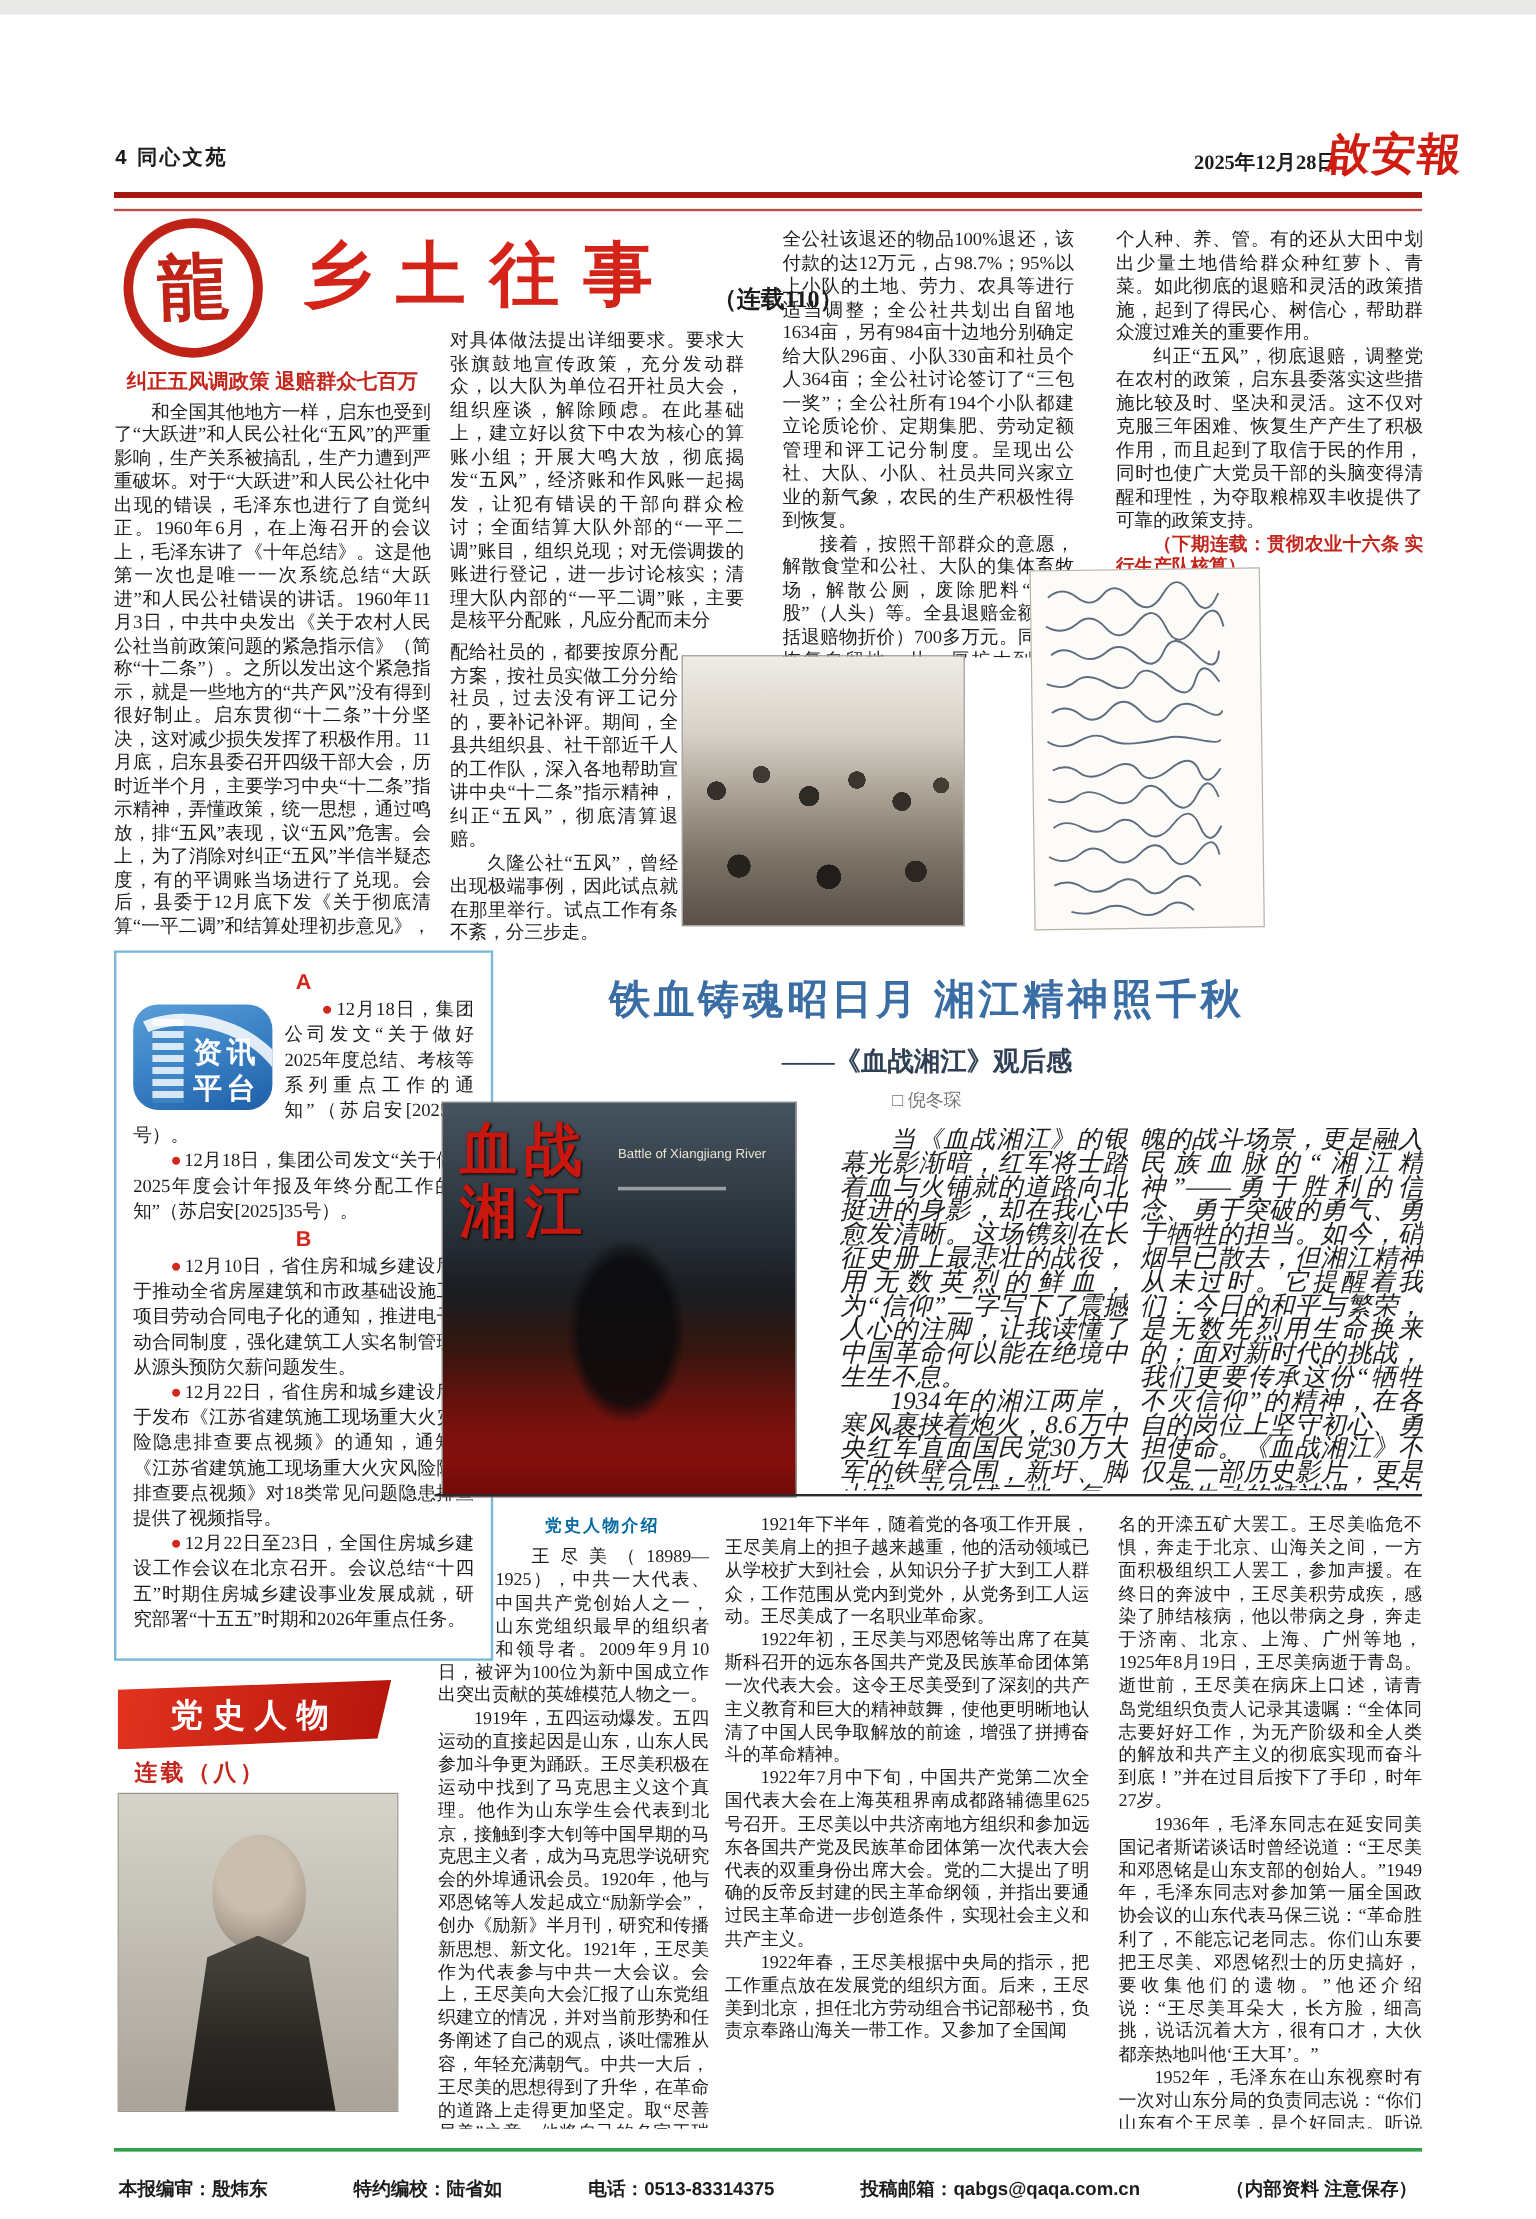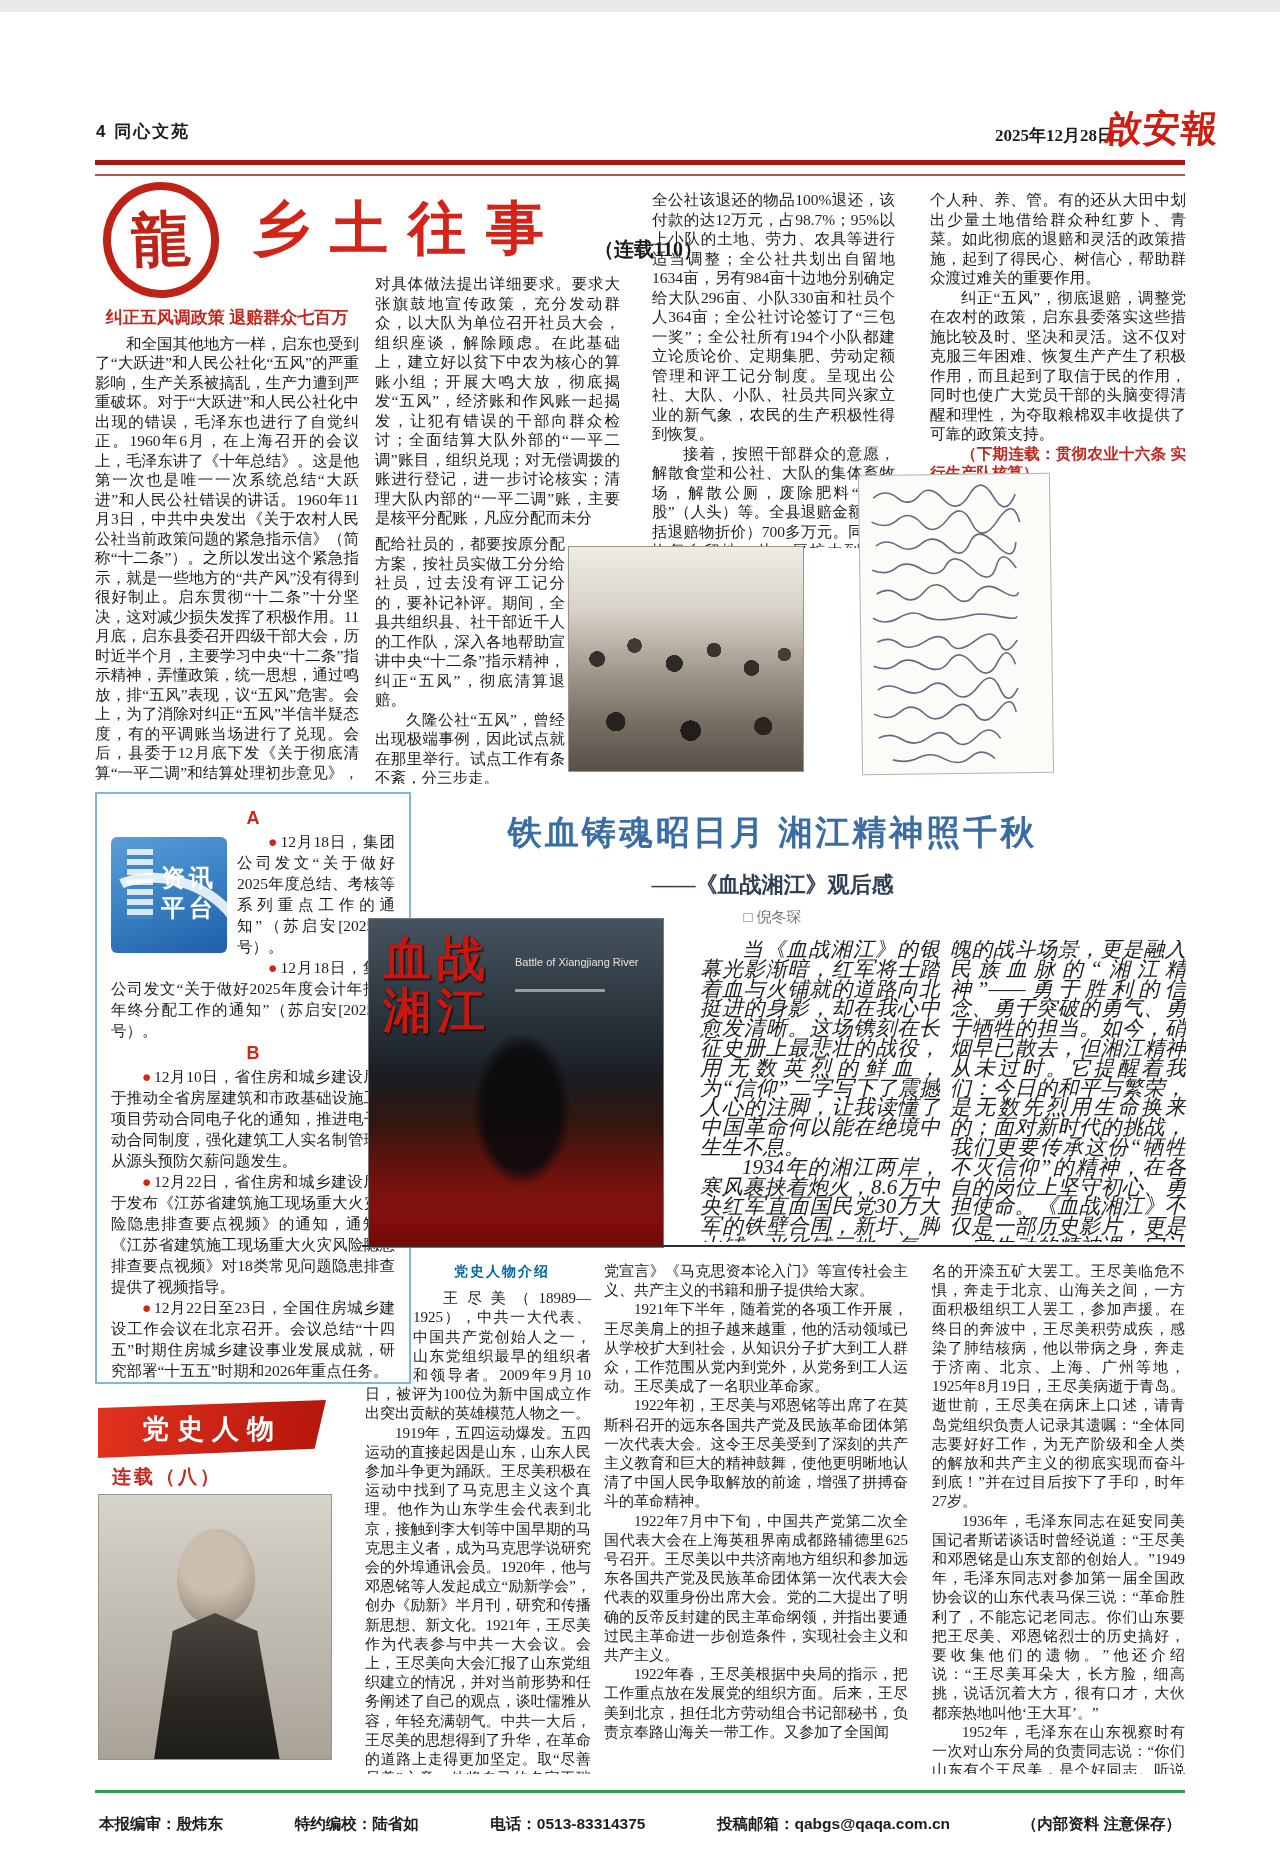--- a/index.html
+++ b/index.html
@@ -52,21 +52,21 @@
   .manuscript{position:absolute;left:860px;top:462px;width:192px;height:300px;background:#fcfbf7;
       border:1px solid #b7b3a8;transform:rotate(-0.8deg);box-sizing:border-box;}
 
   
   .sidebar{position:absolute;left:95px;top:780px;width:316px;height:592px;box-sizing:border-box;
            border:2px solid #7db8d9;padding:12px 14px;font-size:15.5px;line-height:21px;text-align:justify;overflow:hidden;}
   .sidebar .dot{color:#d3261a;margin-right:2px;}
   .sidebar p{margin:0;text-indent:2em;}
   .sec-letter{color:#d3261a;font-weight:bold;font-size:18px;text-align:center;margin:2px 0;
               font-family:"Liberation Sans","DejaVu Sans",sans-serif;}
-  .info-icon{float:left;width:116px;height:116px;margin:6px 10px 6px 0;border-radius:6px;
+  .info-icon{float:left;width:116px;height:88px;margin:6px 10px 6px 0;border-radius:21px;
              background:linear-gradient(160deg,#5a9ed8 0%,#3f87c9 40%,#1f5fa8 100%);position:relative;overflow:hidden;}
   .info-icon .bld{position:absolute;left:16px;top:12px;width:26px;height:70px;
              background:repeating-linear-gradient(180deg,#eaf3fb 0 6px,#3f87c9 6px 10px);opacity:.9;}
   .info-icon .swoosh{position:absolute;left:-30px;bottom:-52px;width:150px;height:110px;border-radius:50%;
              border:10px solid rgba(255,255,255,.85);border-color:rgba(255,255,255,.85) transparent transparent transparent;
              transform:rotate(18deg);}
   .info-icon .txt{position:absolute;right:10px;top:26px;color:#fff;font-weight:bold;font-size:24px;
              line-height:30px;text-align:center;letter-spacing:4px;}
 
   
@@ -244,21 +244,20 @@
   <div class="bcol b-col1">
     <div class="bio-spacer"></div>
     <div class="bio-title">党史人物介绍</div>
     <div>
         <p>王尽美（18989—1925），中共一大代表、中国共产党创始人之一，山东党组织最早的组织者和领导者。2009年9月10日，被评为100位为新中国成立作出突出贡献的英雄模范人物之一。</p>
         <p>1919年，五四运动爆发。五四运动的直接起因是山东，山东人民参加斗争更为踊跃。王尽美积极在运动中找到了马克思主义这个真理。他作为山东学生会代表到北京，接触到李大钊等中国早期的马克思主义者，成为马克思学说研究会的外埠通讯会员。1920年，他与邓恩铭等人发起成立“励新学会”，创办《励新》半月刊，研究和传播新思想、新文化。1921年，王尽美作为代表参与中共一大会议。会上，王尽美向大会汇报了山东党组织建立的情况，并对当前形势和任务阐述了自己的观点，谈吐儒雅从容，年轻充满朝气。中共一大后，王尽美的思想得到了升华，在革命的道路上走得更加坚定。取“尽善尽美”之意，他将自己的名字王瑞俊改为王尽美。王尽美把从上海带回的《共产</p>
       </div>
   </div>
   <div class="bcol b-col2">
     <div>
-        <p class="noind cont">党宣言》《马克思资本论入门》等宣传社会主义、共产主义的书籍和册子提供给大家。</p>
         <p>1921年下半年，随着党的各项工作开展，王尽美肩上的担子越来越重，他的活动领域已从学校扩大到社会，从知识分子扩大到工人群众，工作范围从党内到党外，从党务到工人运动。王尽美成了一名职业革命家。</p>
         <p>1922年初，王尽美与邓恩铭等出席了在莫斯科召开的远东各国共产党及民族革命团体第一次代表大会。这令王尽美受到了深刻的共产主义教育和巨大的精神鼓舞，使他更明晰地认清了中国人民争取解放的前途，增强了拼搏奋斗的革命精神。</p>
         <p>1922年7月中下旬，中国共产党第二次全国代表大会在上海英租界南成都路辅德里625号召开。王尽美以中共济南地方组织和参加远东各国共产党及民族革命团体第一次代表大会代表的双重身份出席大会。党的二大提出了明确的反帝反封建的民主革命纲领，并指出要通过民主革命进一步创造条件，实现社会主义和共产主义。</p>
         <p>1922年春，王尽美根据中央局的指示，把工作重点放在发展党的组织方面。后来，王尽美到北京，担任北方劳动组合书记部秘书，负责京奉路山海关一带工作。又参加了全国闻</p>
       </div>
   </div>
   <div class="bcol b-col3">
     <div>
         <p class="noind cont">名的开滦五矿大罢工。王尽美临危不惧，奔走于北京、山海关之间，一方面积极组织工人罢工，参加声援。在终日的奔波中，王尽美积劳成疾，感染了肺结核病，他以带病之身，奔走于济南、北京、上海、广州等地，1925年8月19日，王尽美病逝于青岛。逝世前，王尽美在病床上口述，请青岛党组织负责人记录其遗嘱：“全体同志要好好工作，为无产阶级和全人类的解放和共产主义的彻底实现而奋斗到底！”并在过目后按下了手印，时年27岁。</p>
         <p>1936年，毛泽东同志在延安同美国记者斯诺谈话时曾经说道：“王尽美和邓恩铭是山东支部的创始人。”1949年，毛泽东同志对参加第一届全国政协会议的山东代表马保三说：“革命胜利了，不能忘记老同志。你们山东要把王尽美、邓恩铭烈士的历史搞好，要收集他们的遗物。”他还介绍说：“王尽美耳朵大，长方脸，细高挑，说话沉着大方，很有口才，大伙都亲热地叫他‘王大耳’。”</p>

